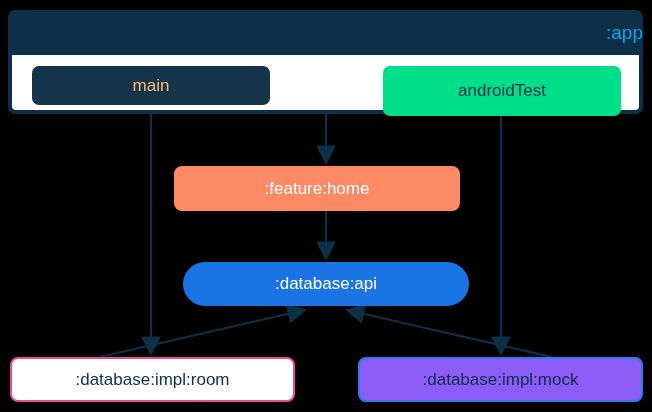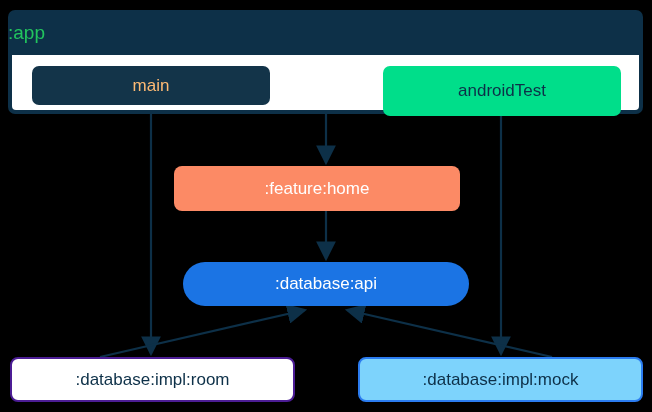--- a/index.html
+++ b/index.html
@@ -35,22 +35,22 @@
     border-radius: 7px;
     box-sizing: border-box;
   }
   .app-title {
     position: absolute;
     left: 0;
     top: 0;
     width: 100%;
     height: 37px;
     line-height: 45px;
-    text-align: left;
-    color: #22c55e;
+    text-align: right;
+    color: #0ea5e9;
     font-size: 19px;
   }
   .app-body {
     position: absolute;
     left: 4px;
     top: 45px;
     width: 627px;
     height: 55px;
     background: #ffffff;
     border-radius: 0 0 4px 4px;
@@ -88,25 +88,25 @@
   .node-database-api {
     left: 183px; top: 262px; width: 286px; height: 44px;
     background: #1b74e4;
     color: #ffffff;
     border-radius: 22px;
   }
   .node-impl-room {
     left: 10px;  top: 357px; width: 285px; height: 45px;
     background: #ffffff;
     color: #0d3048;
-    border: 2px solid #4c1d95;
+    border: 2px solid #ec4899;
   }
   .node-impl-mock {
     left: 358px; top: 357px; width: 285px; height: 45px;
-    background: #7dd3fc;
+    background: #8b5cf6;
     color: #0d3048;
     border: 2px solid #2b7cf0;
   }
 </style>
 </head>
 <body>
 
 <div id="canvas">
 
   <svg class="edges" viewBox="0 0 652 412" xmlns="http://www.w3.org/2000/svg">

